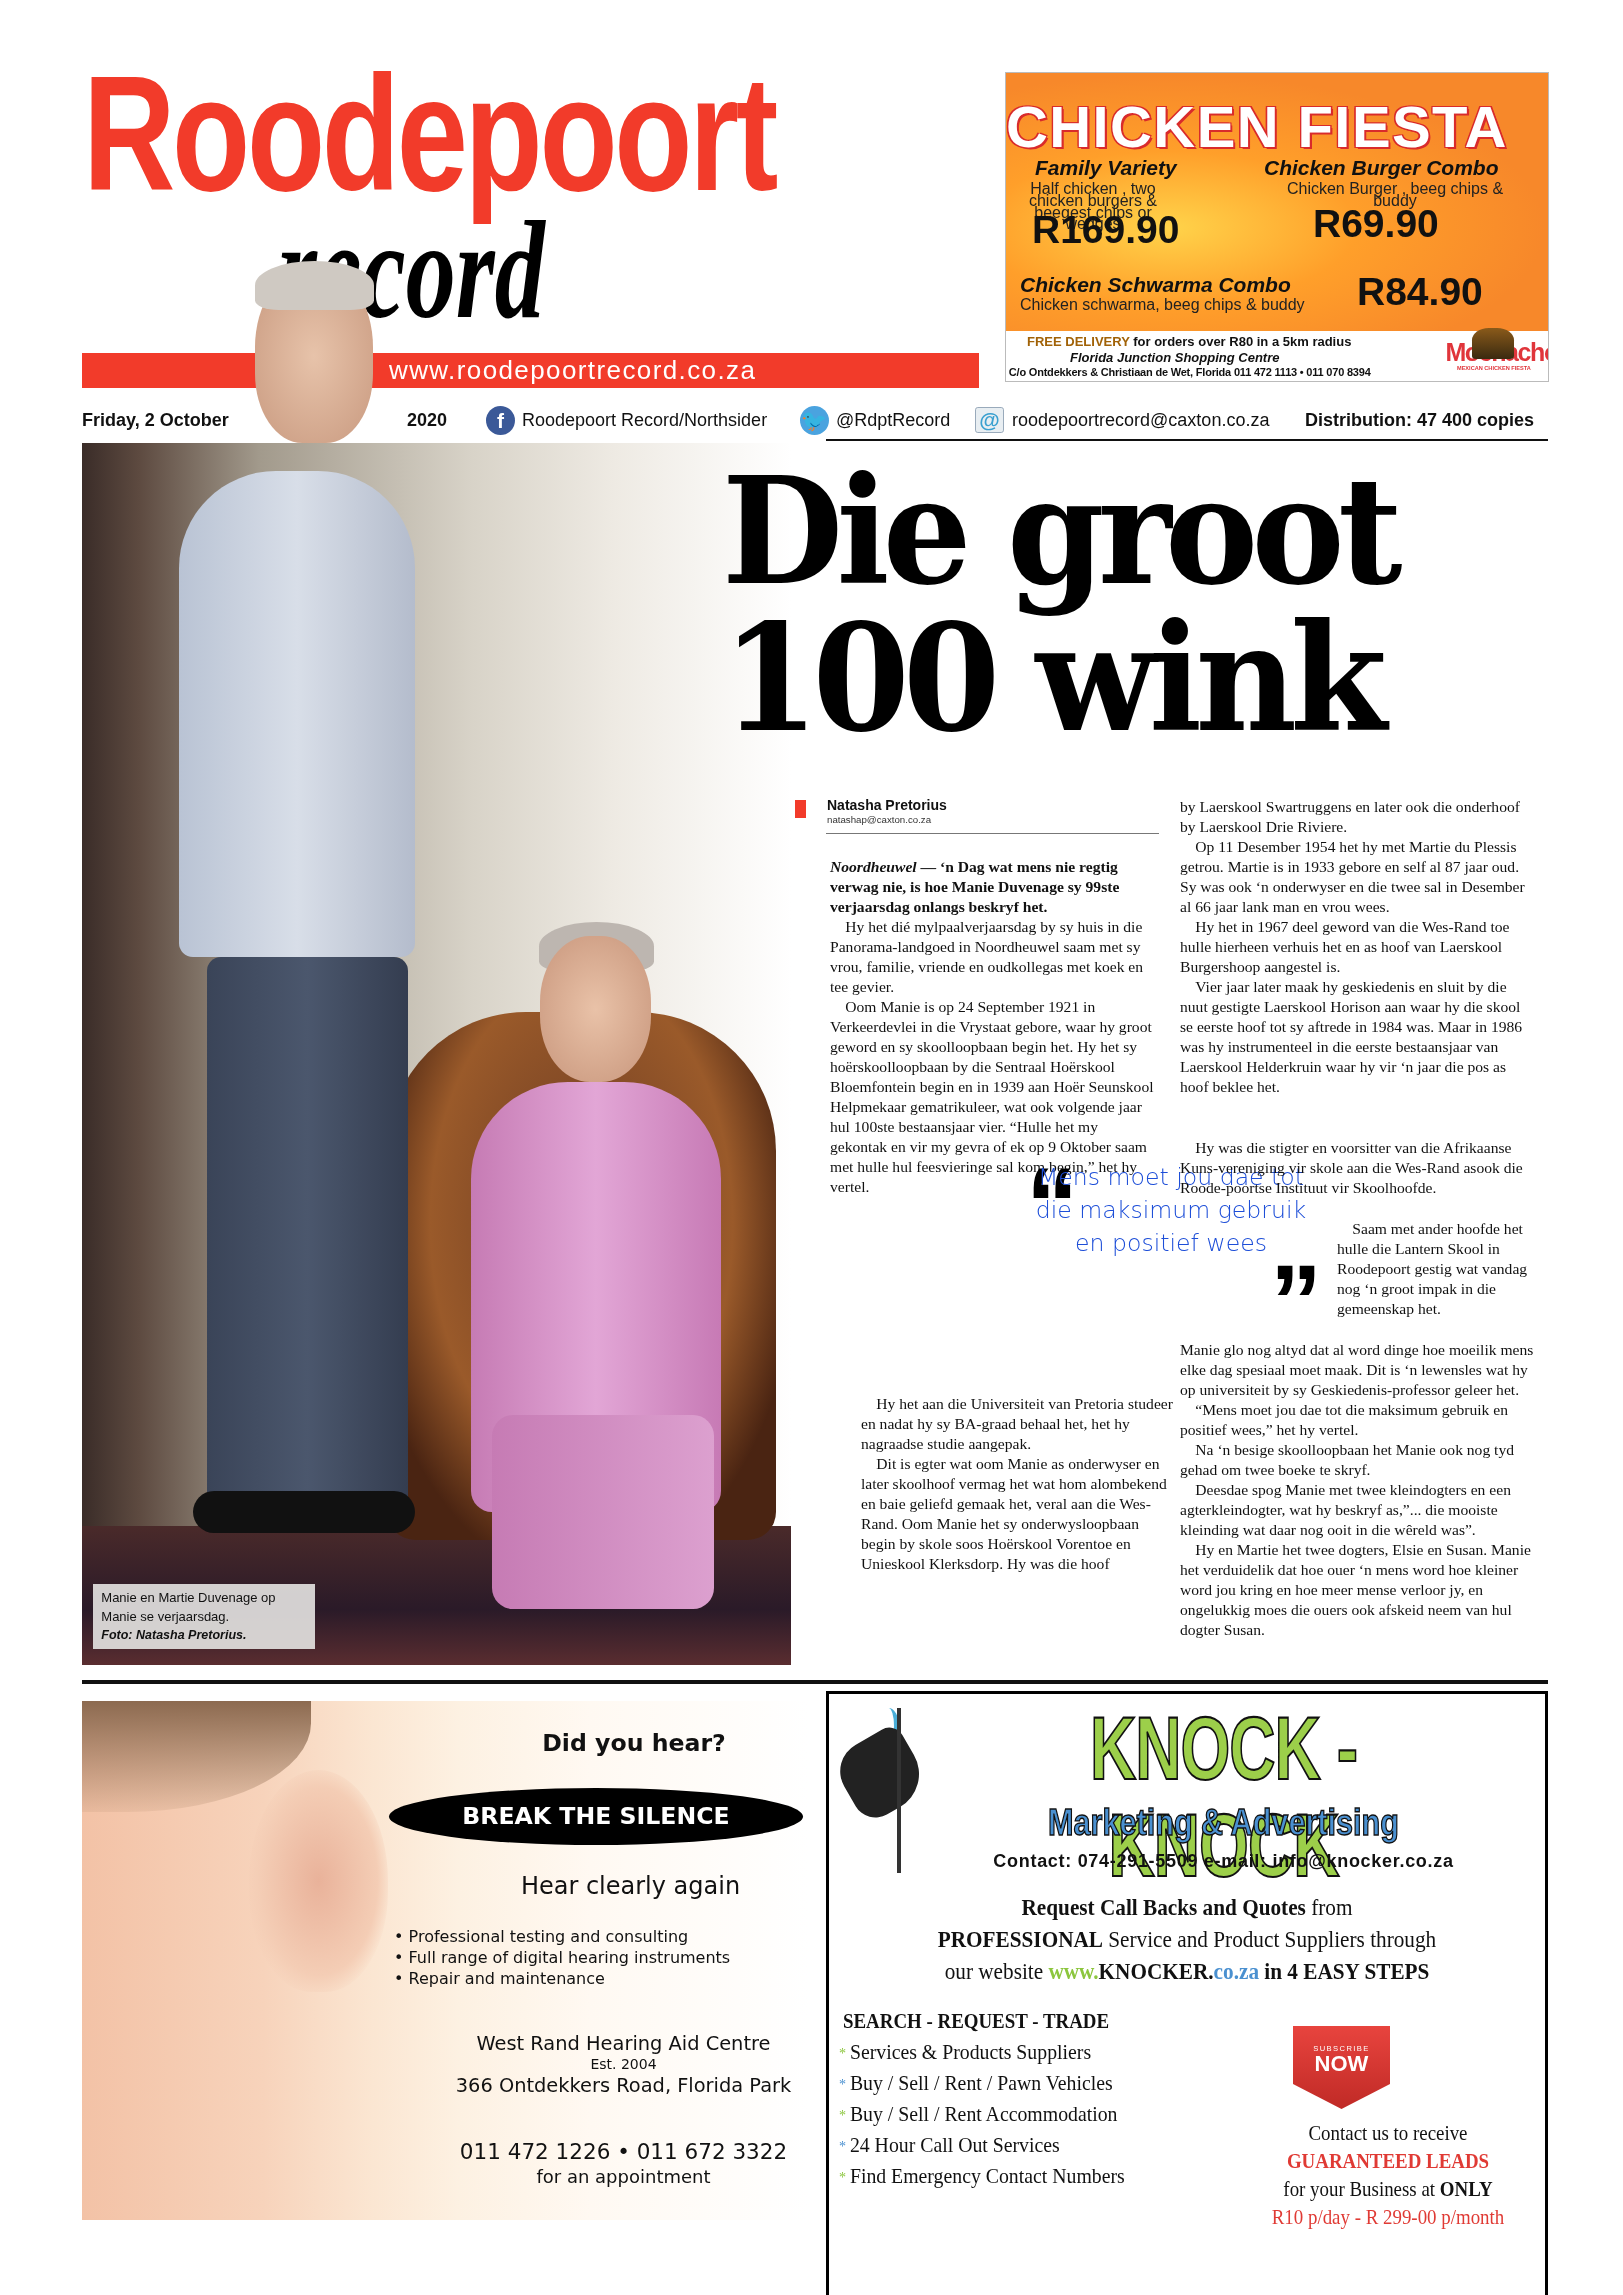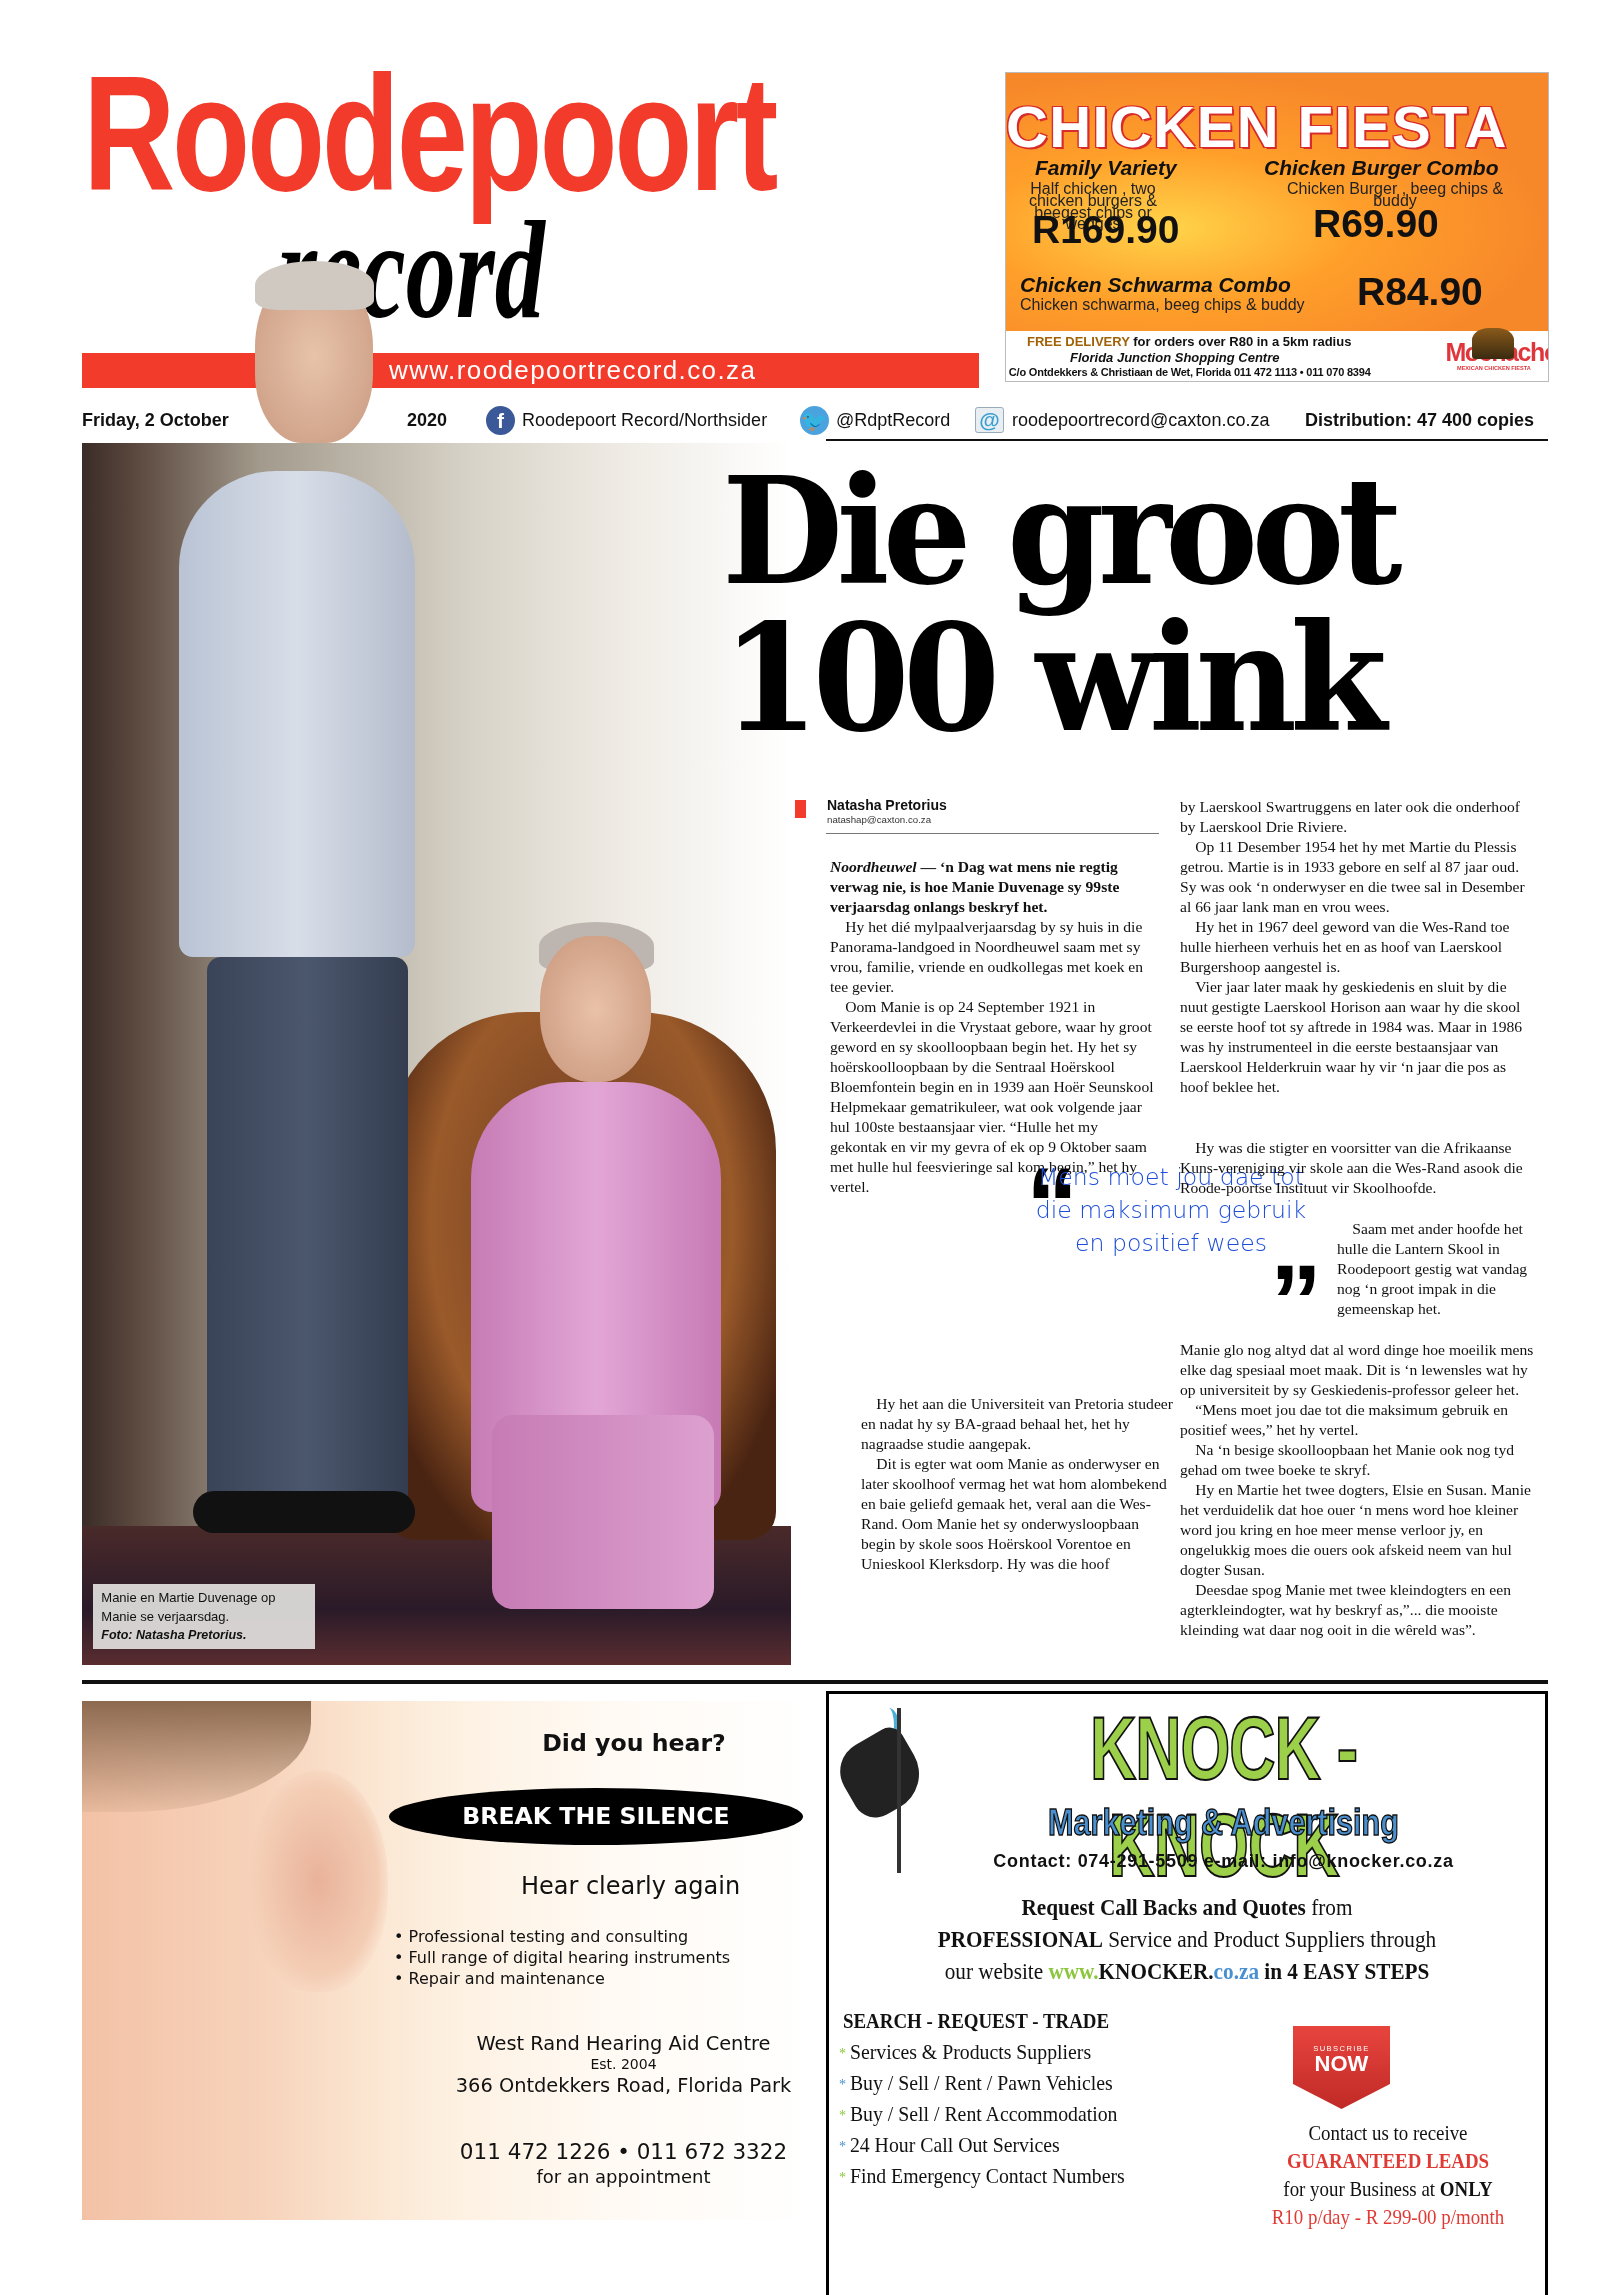--- a/index.html
+++ b/index.html
@@ -228,22 +228,22 @@
 <div class="abs col" style="left:1180px;top:1138px;width:354px;">
   <p style="text-indent:15.3px;">Hy was die stigter en voorsitter van die Afrikaanse Kuns-vereniging vir skole aan die Wes-Rand asook die Roode-poortse Instituut vir Skoolhoofde.</p>
 </div>
 <div class="abs col" style="left:1337px;top:1219px;width:197px;">
   <p>Saam met ander hoofde het hulle die Lantern Skool in Roodepoort gestig wat vandag nog ‘n groot impak in die gemeenskap het.</p>
 </div>
 <div class="abs col" style="left:1180px;top:1340px;width:354px;">
   <p class="noind">Manie glo nog altyd dat al word dinge hoe moeilik mens elke dag spesiaal moet maak. Dit is ‘n lewensles wat hy op universiteit by sy Geskiedenis-professor geleer het.</p>
   <p>“Mens moet jou dae tot die maksimum gebruik en positief wees,” het hy vertel.</p>
   <p>Na ‘n besige skoolloopbaan het Manie ook nog tyd gehad om twee boeke te skryf.</p>
+  <p>Deesdae spog Manie met twee kleindogters en een agterkleindogter, wat hy beskryf as,”... die mooiste kleinding wat daar nog ooit in die wêreld was”.</p>
   <p>Hy en Martie het twee dogters, Elsie en Susan. Manie het verduidelik dat hoe ouer ‘n mens word hoe kleiner word jou kring en hoe meer mense verloor jy, en ongelukkig moes die ouers ook afskeid neem van hul dogter Susan.</p>
-  <p>Deesdae spog Manie met twee kleindogters en een agterkleindogter, wat hy beskryf as,”... die mooiste kleinding wat daar nog ooit in die wêreld was”.</p>
 </div>
 
 <div class="abs caption">
   <div class="c1">Manie en Martie Duvenage op Manie se verjaarsdag.</div>
   <div class="c2">Foto: Natasha Pretorius.</div>
 </div>
 
 <div class="abs page-rule"></div>
 
 <div class="abs hear-ad">

